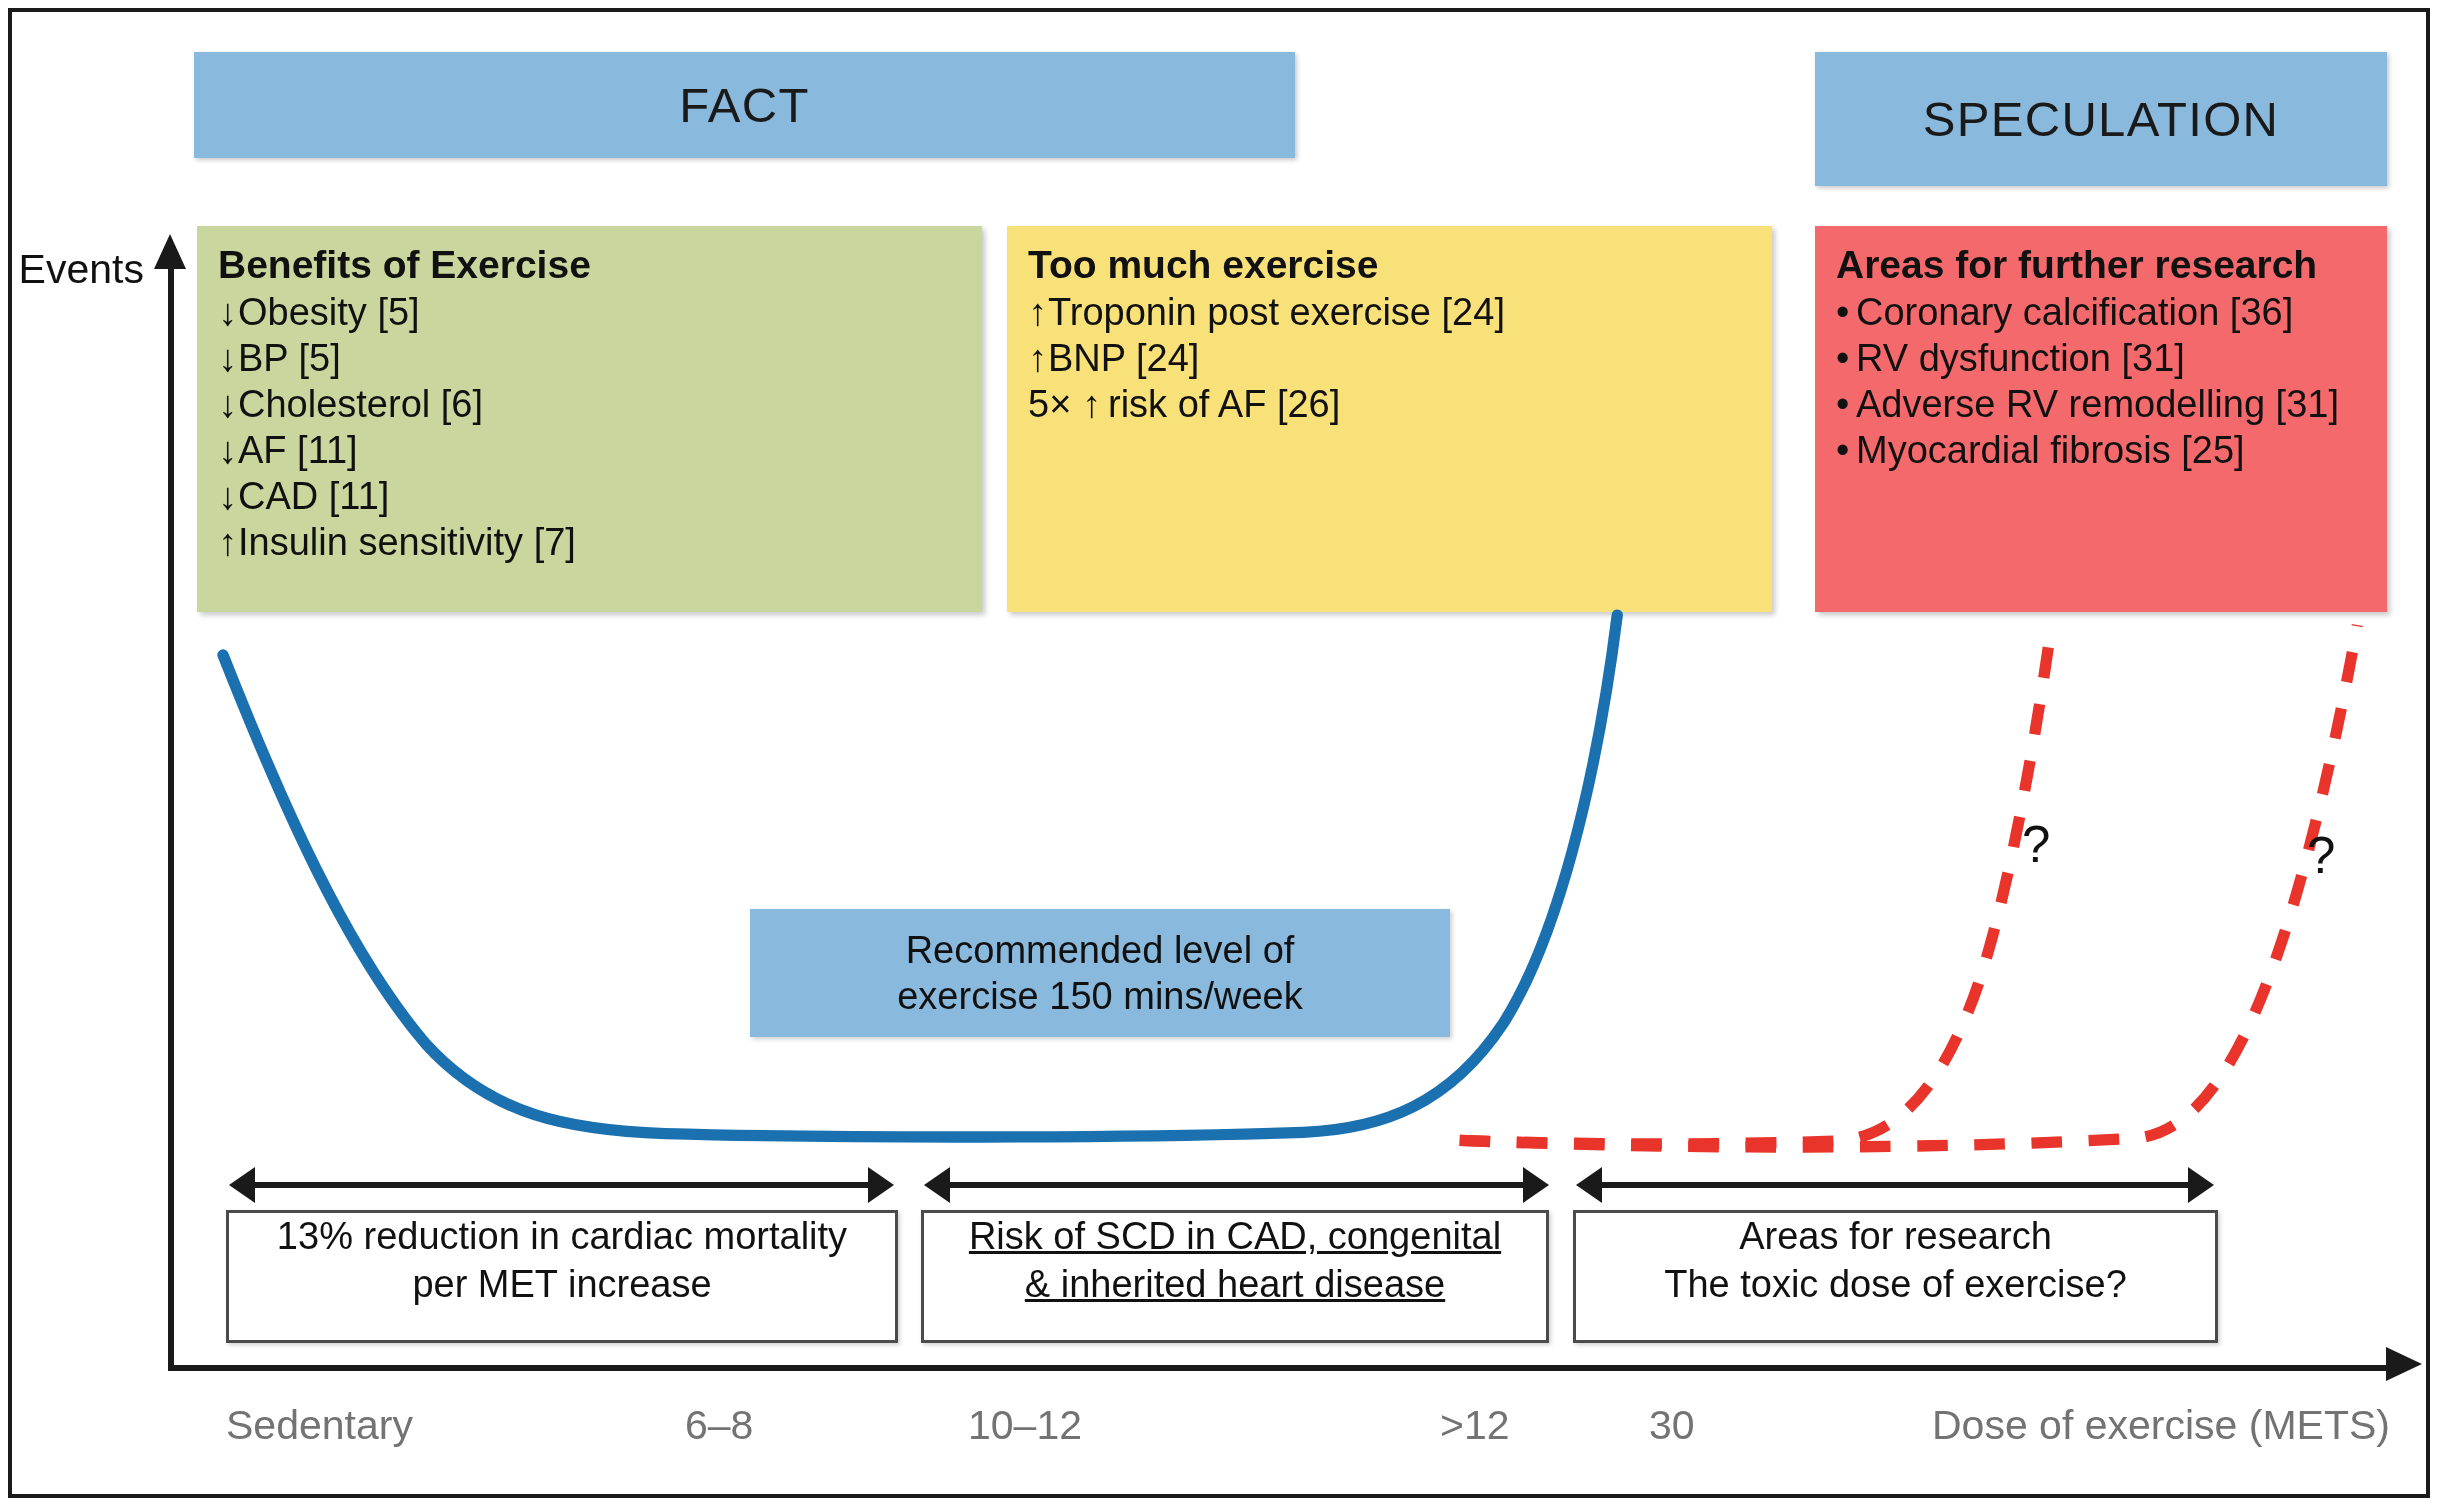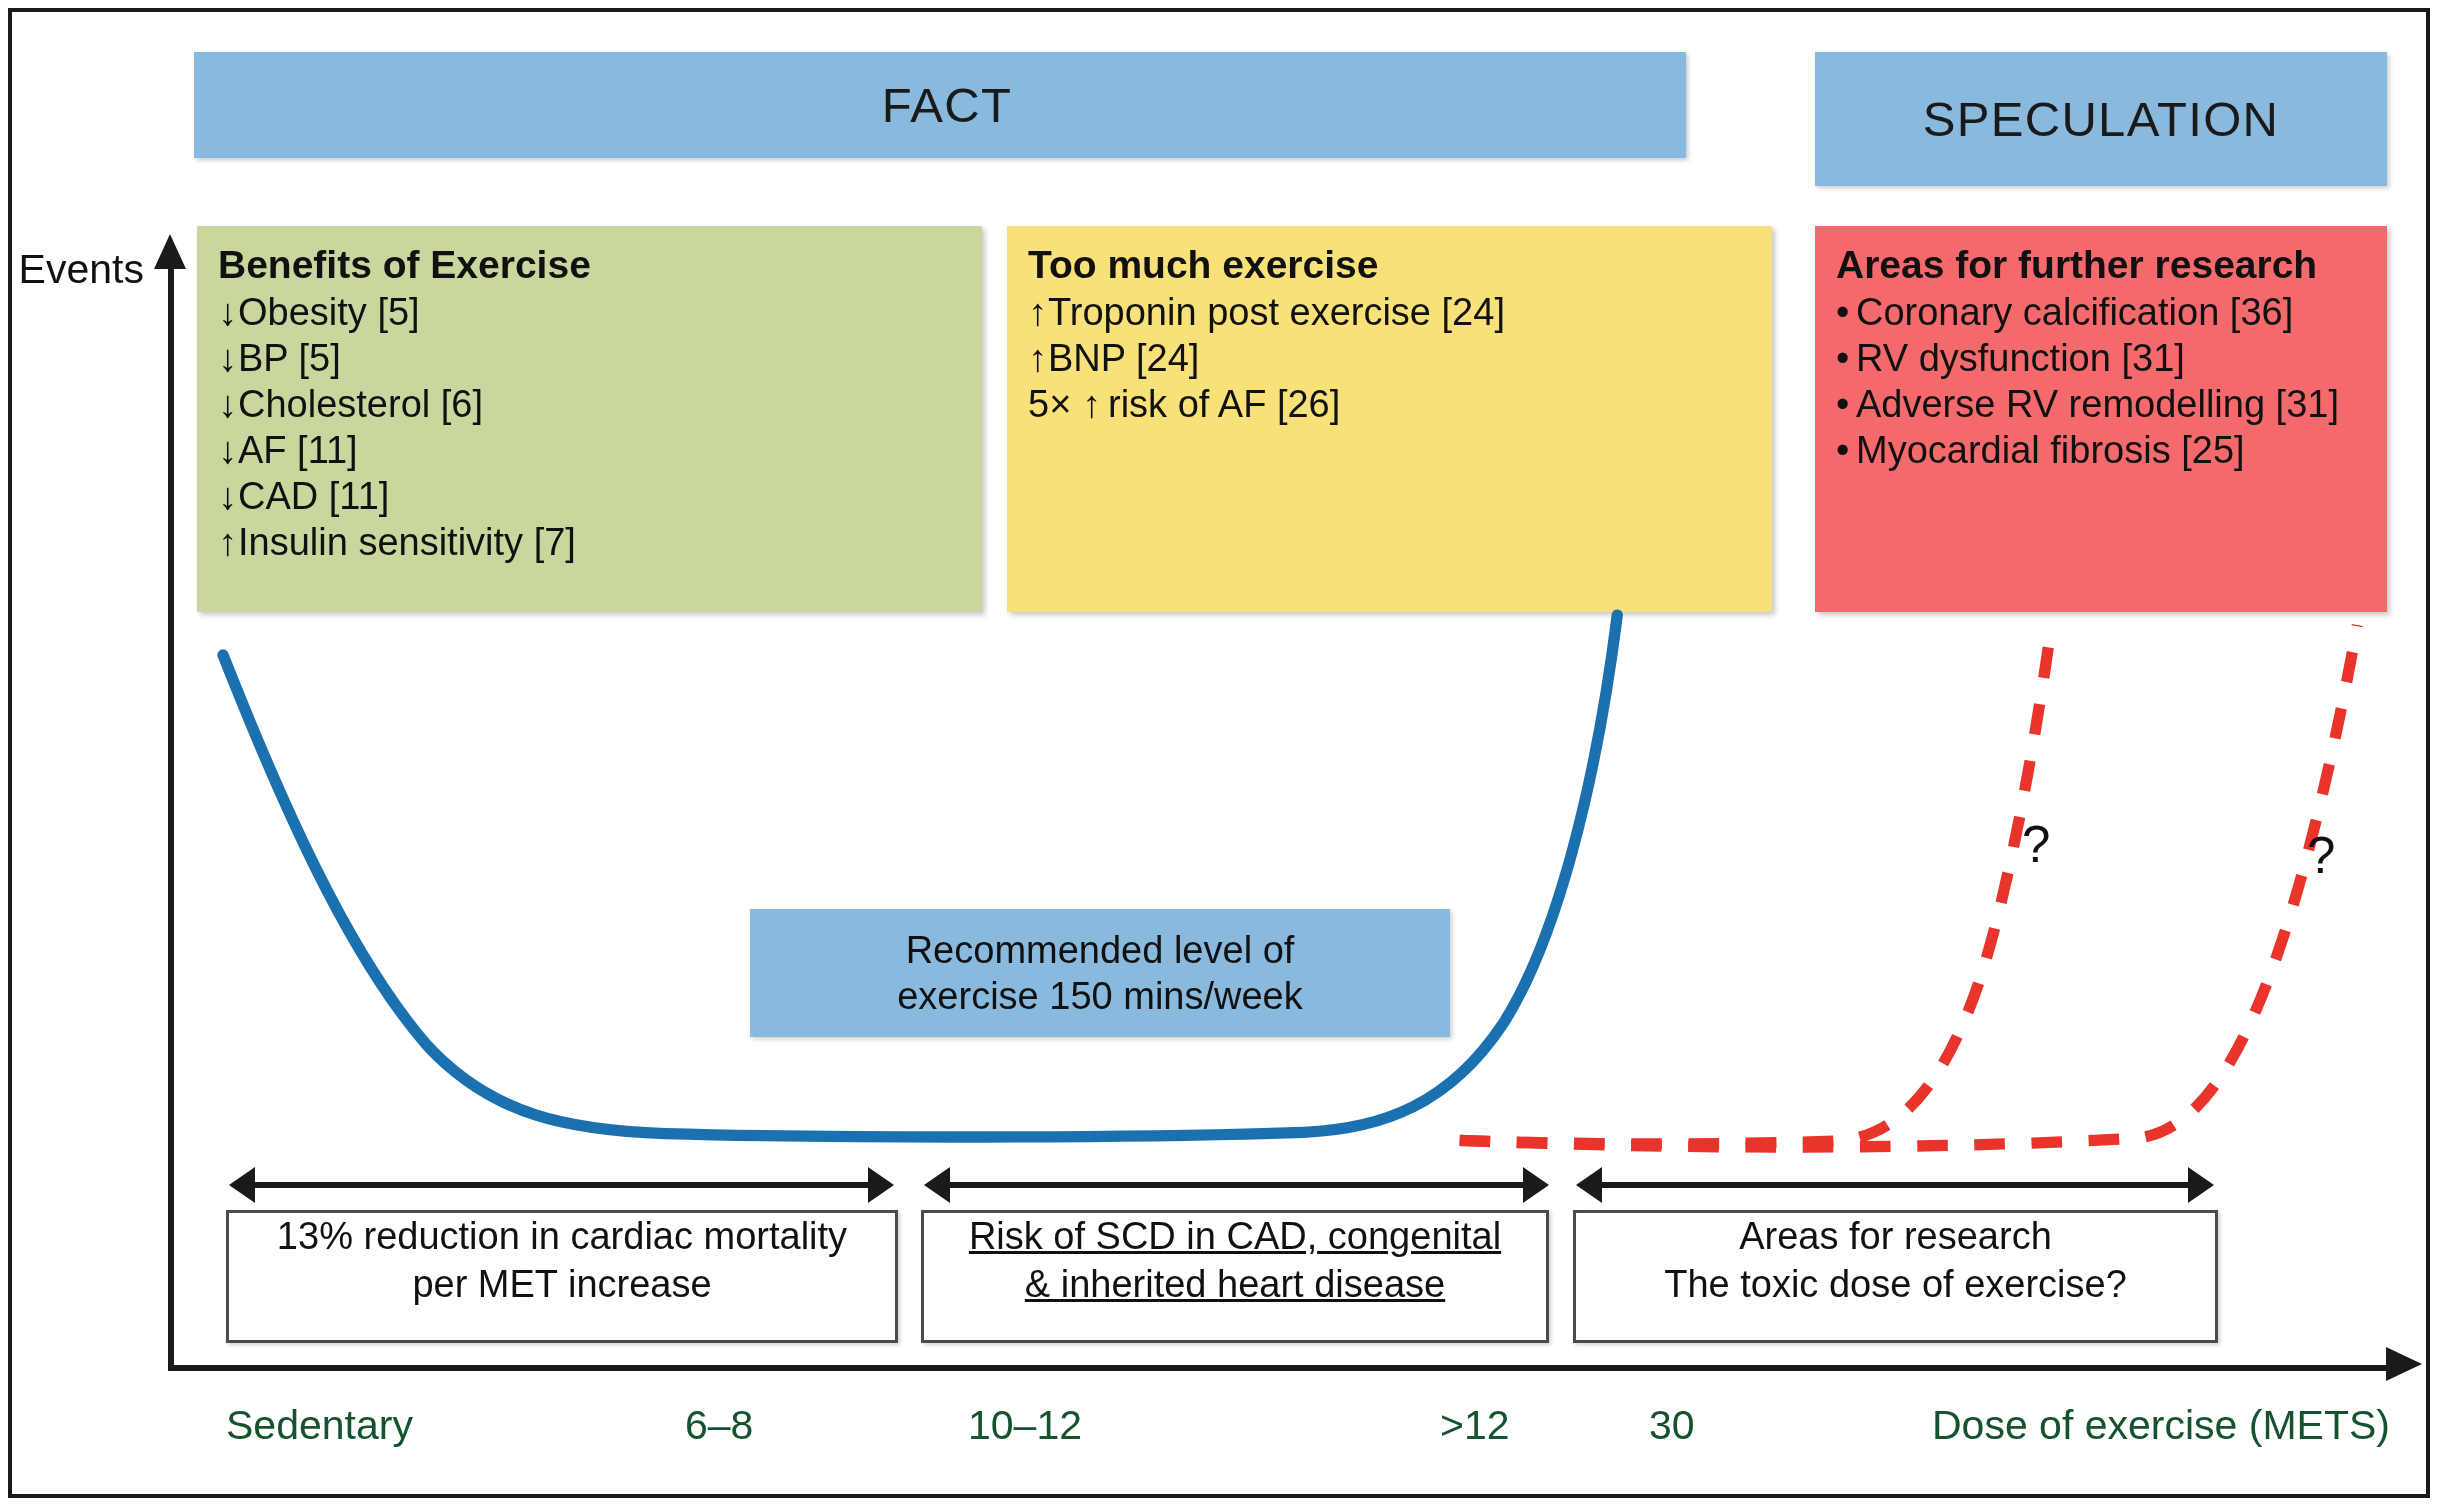--- a/index.html
+++ b/index.html
@@ -36,21 +36,21 @@
     background: #8ab9de;
     color: #1a1a1a;
     display: flex;
     align-items: center;
     justify-content: center;
     font-size: 49px;
     font-weight: 400;
     letter-spacing: 1.3px;
     box-shadow: 2px 2px 4.7px rgba(0,0,0,0.22);
   }
-  #banner-fact  { left: 194px;  top: 52px;  width: 1478px; height: 106px; padding-left: 14px; }
+  #banner-fact  { left: 194px;  top: 52px;  width: 1101px; height: 106px; }
   #banner-spec  { left: 1815px; top: 52px;  width: 572px;  height: 134px; }
 
   
   .panel {
     position: absolute;
     box-sizing: border-box;
     padding: 17.3px 20px 13.3px 21px;
     color: #111111;
     box-shadow: 2.7px 2.7px 5.3px rgba(0,0,0,0.22);
   }
@@ -190,21 +190,21 @@
 
   #note-box-1 { left: 226px;  top: 1210px; width: 672px; height: 133px; }
   #note-box-2 { left: 921px; top: 1210px; width: 628px;  height: 133px; text-decoration: underline; }
   #note-box-3 { left: 1573px; top: 1210px; width: 645px;  height: 133px; }
 
   
   .tick-label {
     position: absolute;
     top: 1402px;
     font-size: 41px;
-    color: #14532d;
+    color: #737373;
     white-space: nowrap;
   }
 
   
   .qmark {
     position: absolute;
     font-size: 51px;
     color: #111111;
     line-height: 1;
   }

